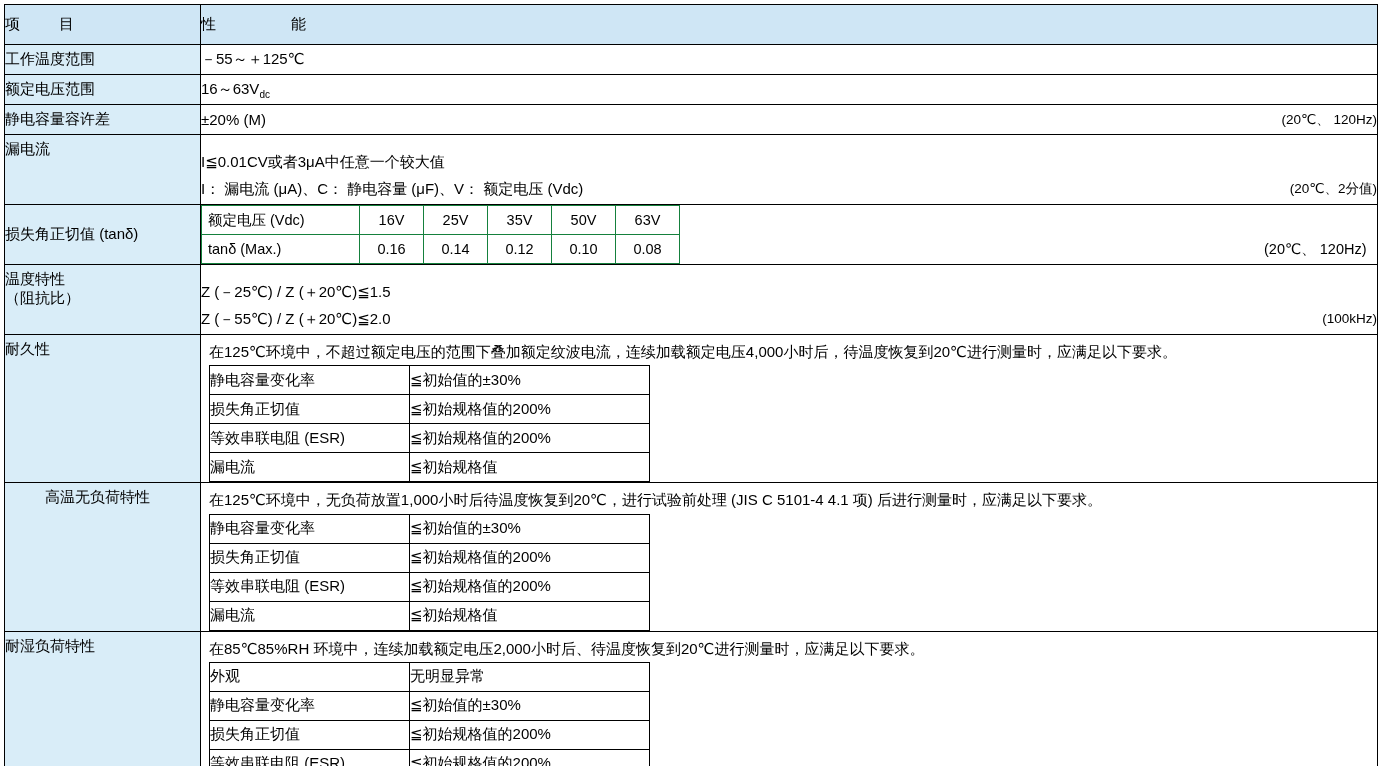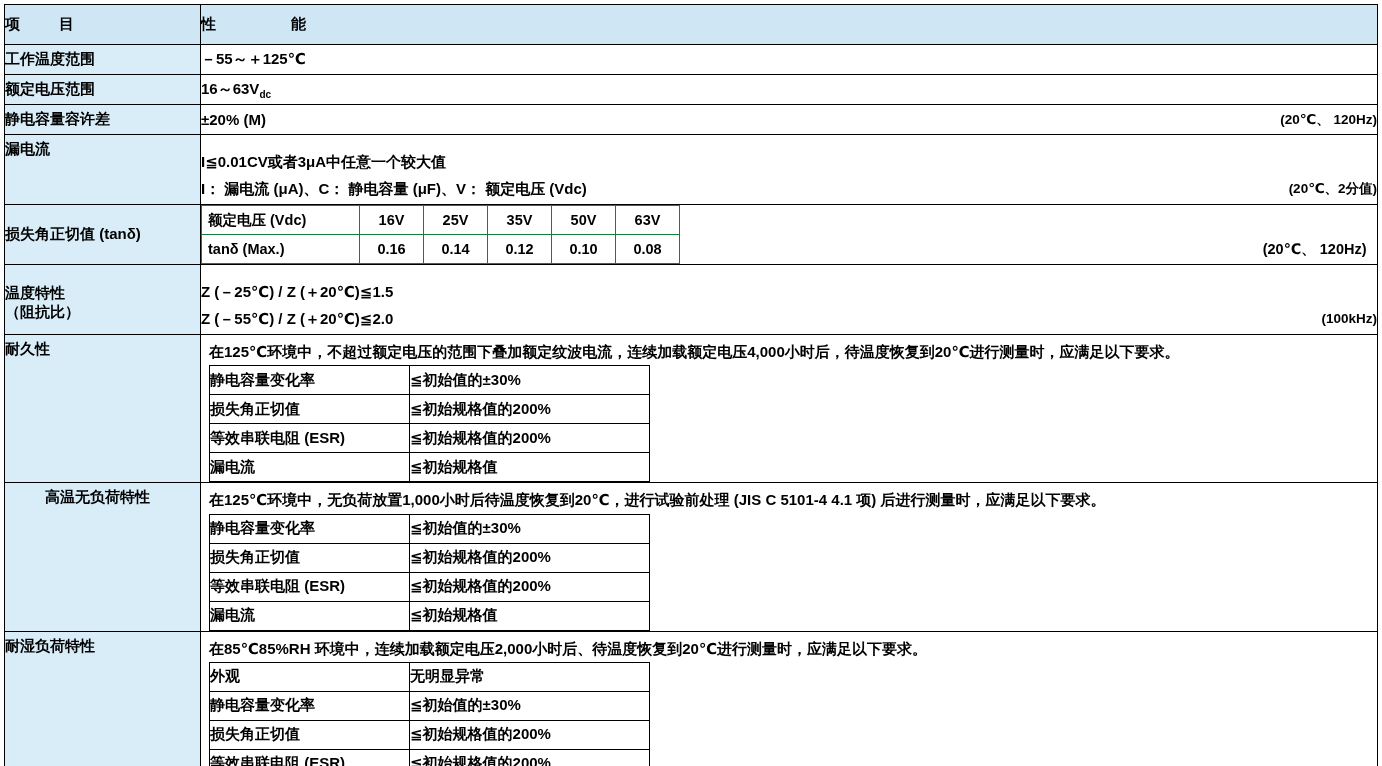--- a/index.html
+++ b/index.html
@@ -20,21 +20,21 @@
     width: 1374px;
     margin: 4px 0 0 4px;
     table-layout: fixed;
   }
   table.spec td, table.spec th {
     border: 1px solid #000000;
     padding: 0;
     vertical-align: middle;
     font-size: 15px;
     color: #000000;
-    font-weight: bold;
+    font-weight: normal;
     text-align: left;
   }
   .hdr {
     background: #cfe6f5;
     text-align: center;
     height: 40px;
     font-size: 17px;
     letter-spacing: 3px;
   }
   .lbl {
@@ -194,21 +194,21 @@
             <td>0.10</td>
             <td>0.08</td>
             <td class="tan-pad" style="text-align:right;padding-right:10px;">(20℃、 120Hz)</td>
           </tr>
         </tbody>
             </table>
       </td>
     </tr>
 
     <tr>
-      <td class="lbl" style="vertical-align:top;padding-top:19px;">
+      <td class="lbl" style="vertical-align:top;padding-top:5px;">
         <div>温度特性</div>
         <div>（阻抗比）</div>
       </td>
       <td class="val">
         <div class="tight" style="padding:2px 0;">
           <div class="txt" style="padding:2px 0;">Z (－25℃) / Z (＋20℃)≦1.5</div>
           <div class="row-line" style="padding:2px 0;gap:6px;">
             <span class="txt">Z (－55℃) / Z (＋20℃)≦2.0</span>
             <span class="note">(100kHz)</span>
           </div>

